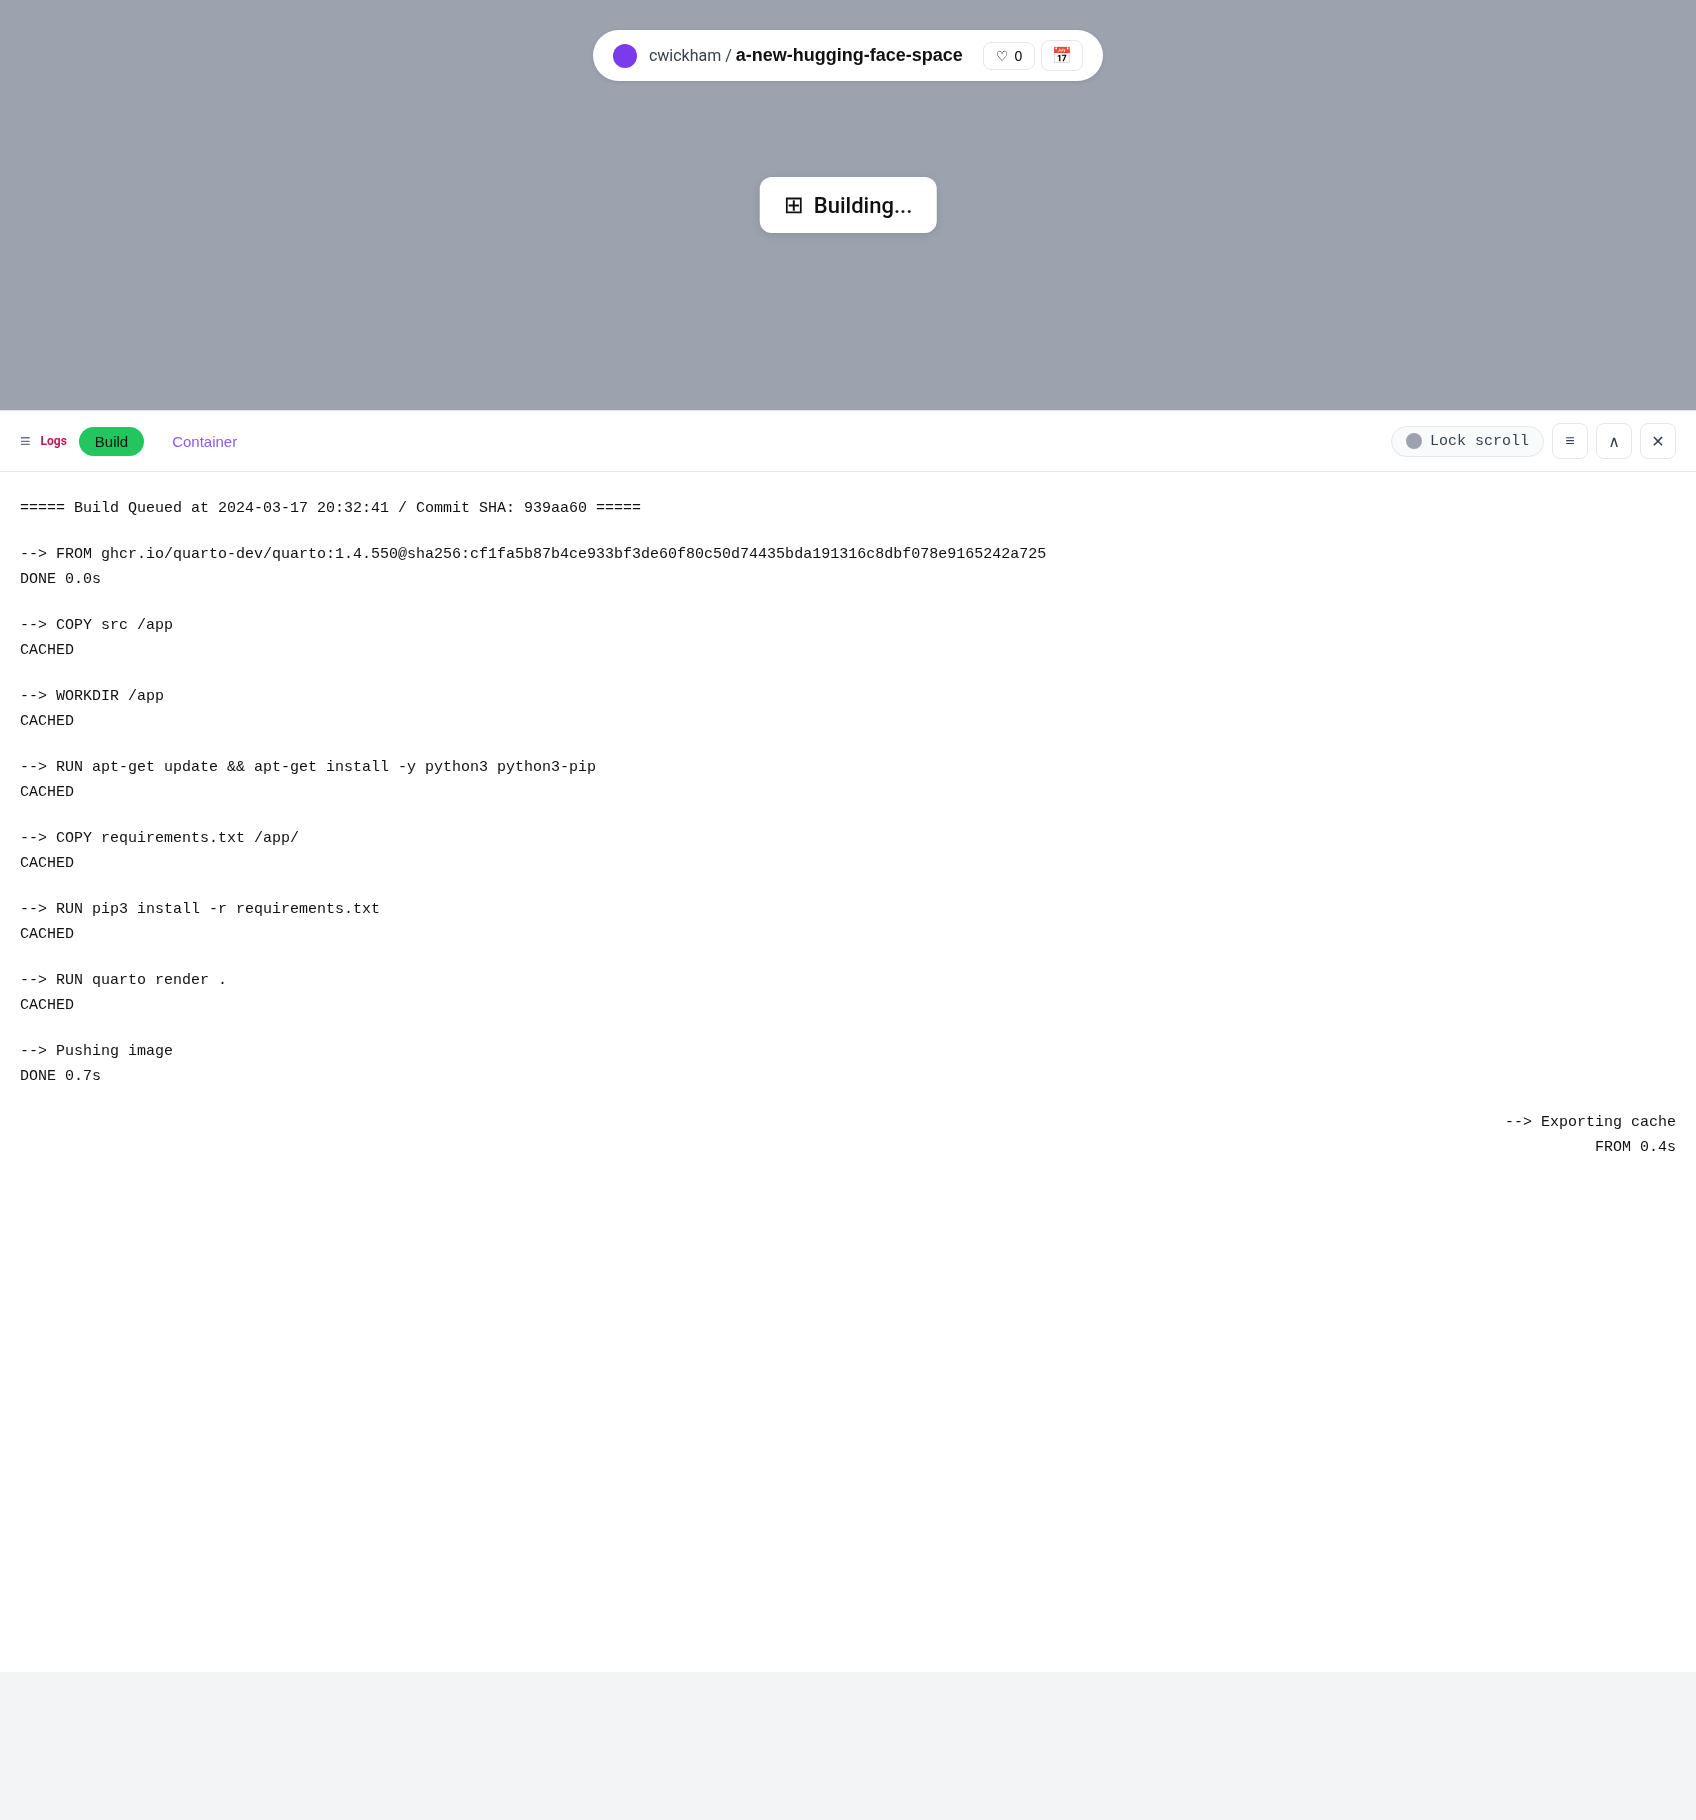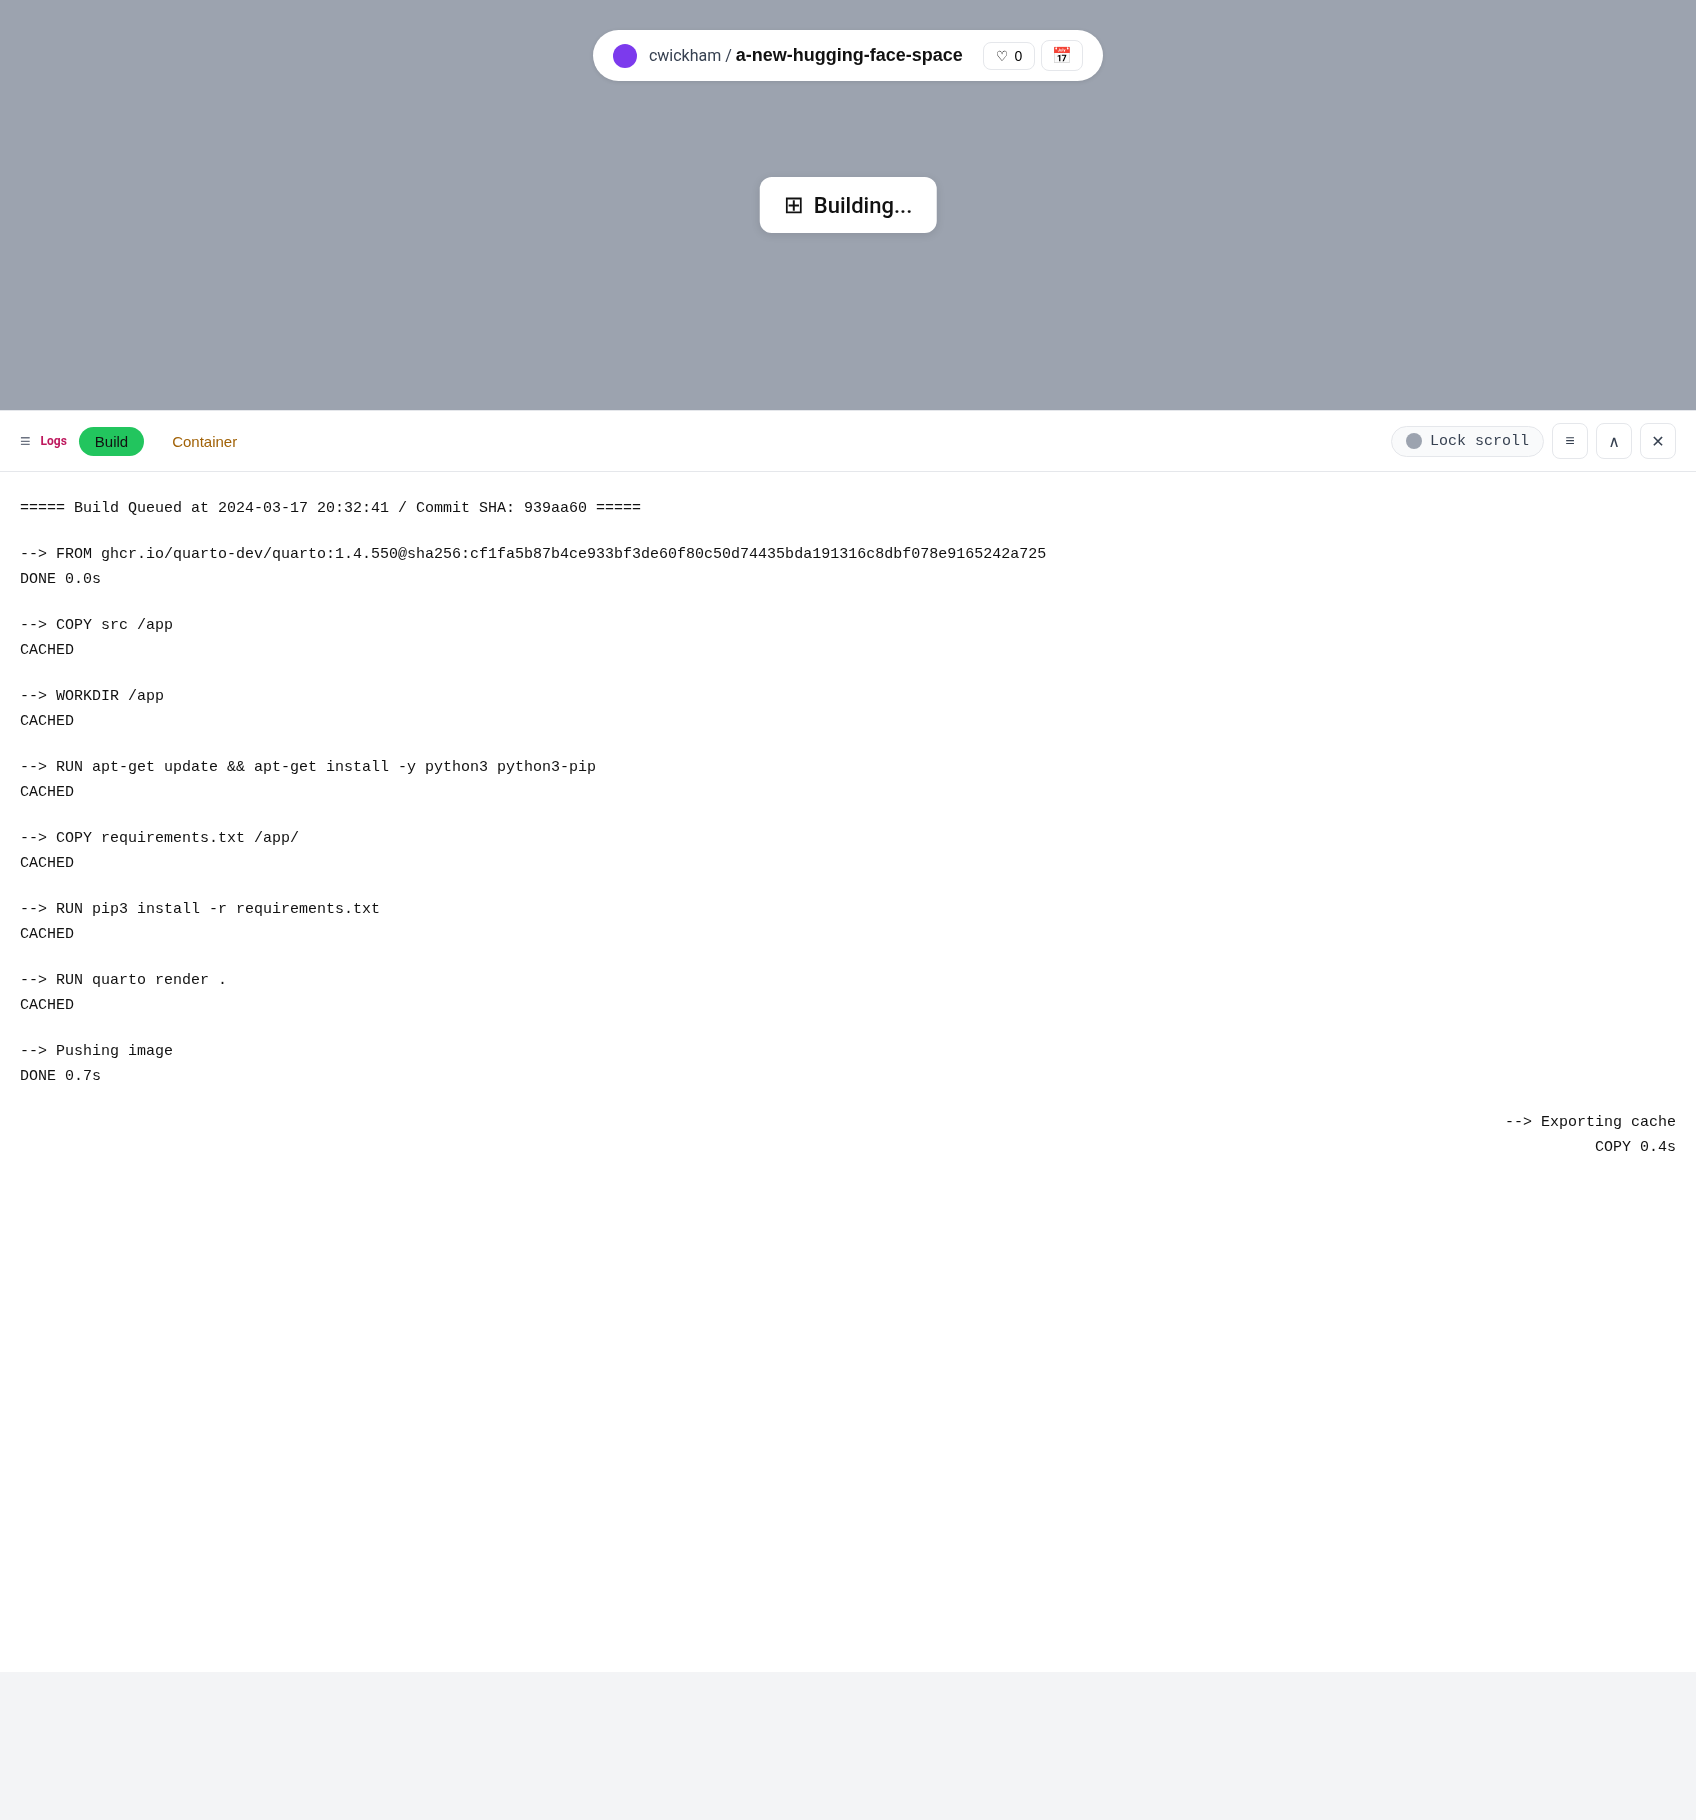--- a/index.html
+++ b/index.html
@@ -160,21 +160,21 @@
       font-weight: 500;
     }
 
     .tab-btn.active {
       background: #22c55e;
       color: #111;
     }
 
     .tab-btn.inactive {
       background: transparent;
-      color: #a16207;
+      color: #8b5cf6;
     }
 
     .toolbar-right {
       display: flex;
       align-items: center;
       gap: 8px;
       margin-left: auto;
     }
 
     .lock-scroll-group {
@@ -334,16 +334,16 @@
       <span class="log-line">CACHED</span>
     </div>
 
     <div class="log-section">
       <span class="log-line">--&gt; Pushing image</span>
       <span class="log-line">DONE 0.7s</span>
     </div>
 
     <div class="log-section">
       <span class="log-line">--&gt; Exporting cache</span>
-      <span class="log-line">COPY 0.4s</span>
+      <span class="log-line">FROM 0.4s</span>
     </div>
   </div>
 </div>
 
 </body></html>

